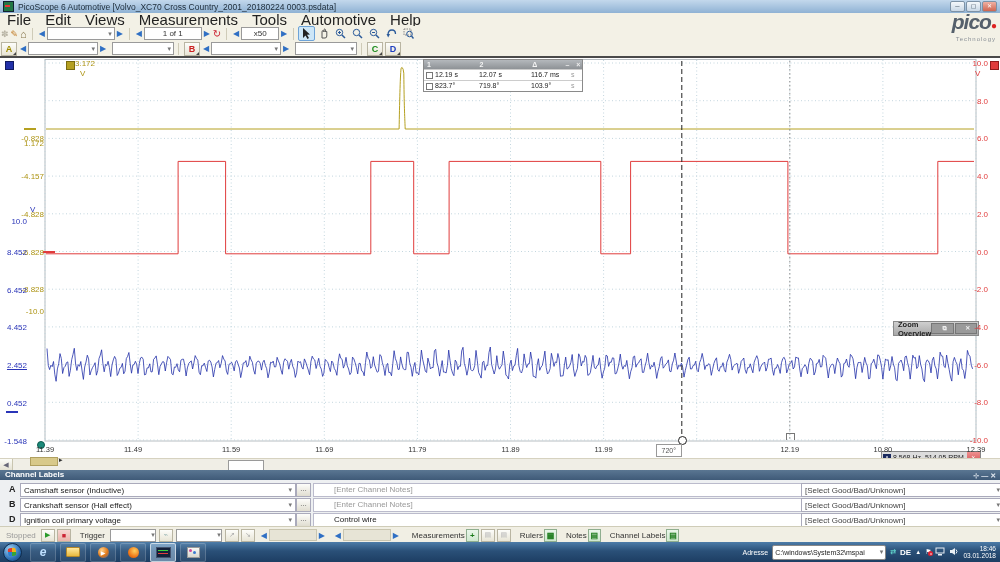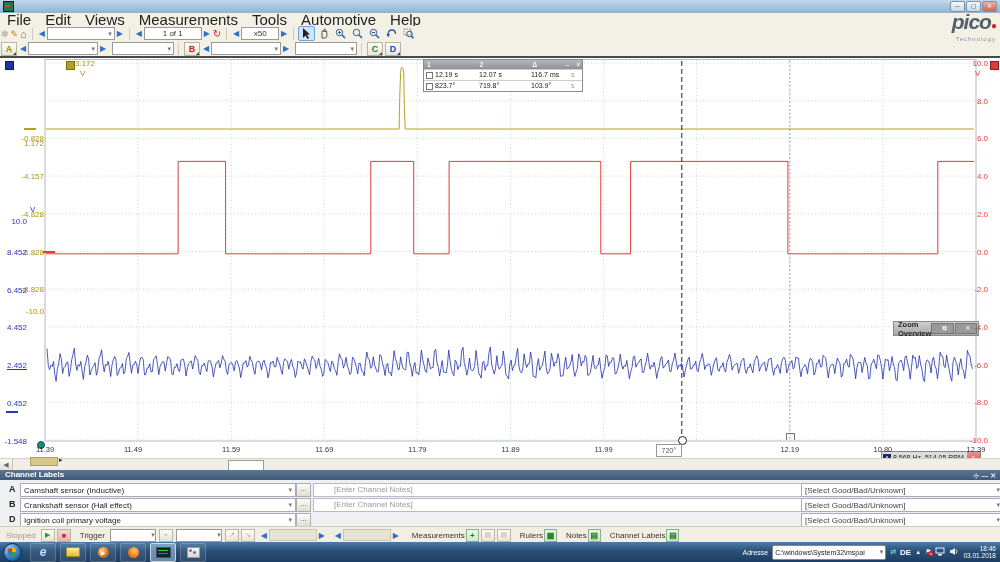--- a/index.html
+++ b/index.html
@@ -93,20 +93,21 @@
   .tkapp.active{background:rgba(200,228,250,0.45);border-color:rgba(255,255,255,0.6);}
   .tray{position:absolute;right:2px;top:0;height:20px;display:flex;align-items:center;gap:4px;font-size:7px;}
   #addrinput{width:108px;height:13px;background:#fff;border:1px solid #888;border-radius:2px;color:#222;font-size:7px;display:flex;align-items:center;justify-content:space-between;padding:0 2px;}
   .clock{text-align:right;font-size:6.5px;line-height:7px;margin-right:2px;}
 </style>
 </head>
 <body>
 
 <div id="titlebar">
   <span class="appico"></span>
+  <span>PicoScope 6 Automotive   [Volvo_XC70 Cross Country_2001_20180224 0003.psdata]</span>
   <span class="winbtns">
     <span class="winbtn">─</span>
     <span class="winbtn">▢</span>
     <span class="winbtn close">✕</span>
   </span>
 </div>
 
 <div id="menubar">
     <span class="mitem">File</span>
     <span class="mitem">Edit</span>
@@ -388,20 +389,21 @@
           <span class="dar2">▾</span>
         </span>
       </div>
       <div class="clrow" style="top: 43px;">
         <span class="ch">D</span>
         <span class="probe">
           <span>Ignition coil primary voltage</span>
           <span class="dar2">▾</span>
         </span>
         <span class="dots">…</span>
+        <span class="notes ">Control wire</span>
         <span class="rating">
           <span>[Select Good/Bad/Unknown]</span>
           <span class="dar2">▾</span>
         </span>
       </div>
     </div>
 </div>
 
 <div id="statusbar">
   <span style="margin:0 4px 0 6px;color:#999;">Stopped</span>

